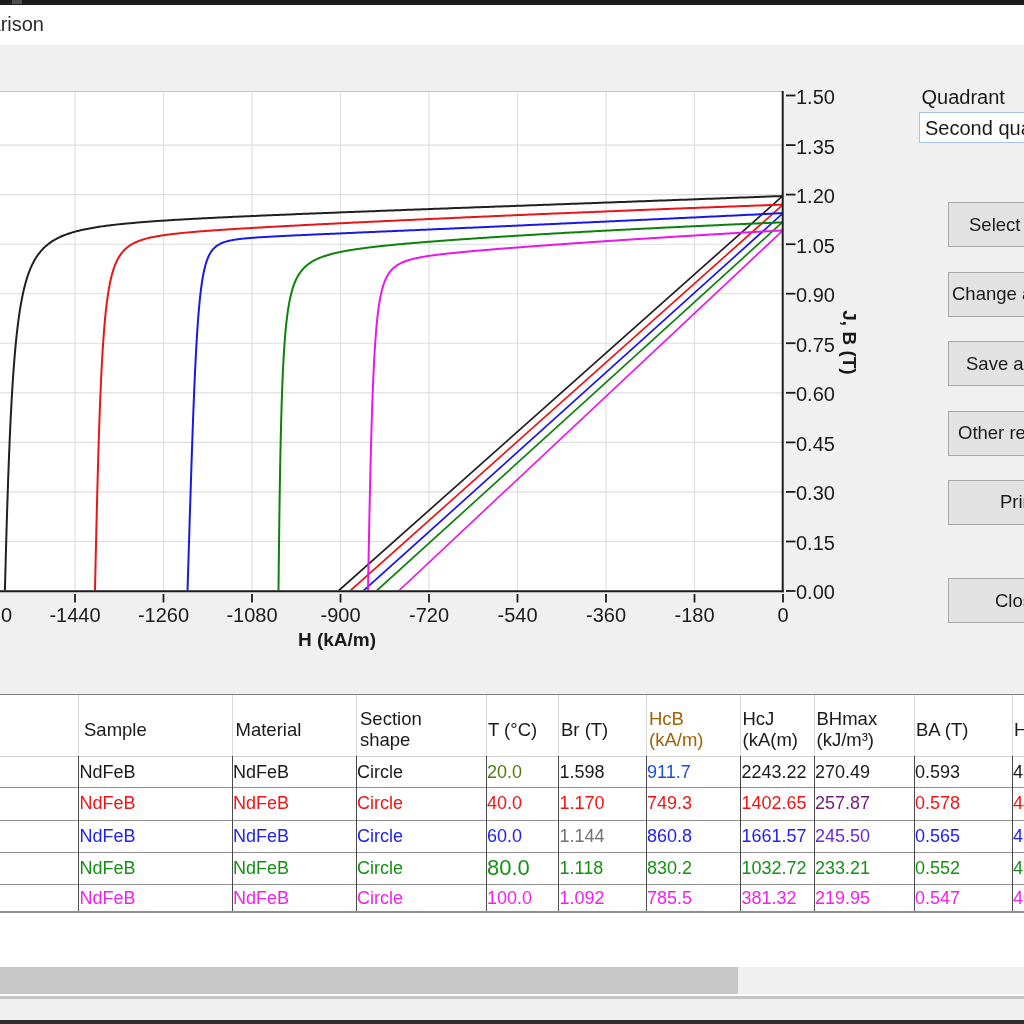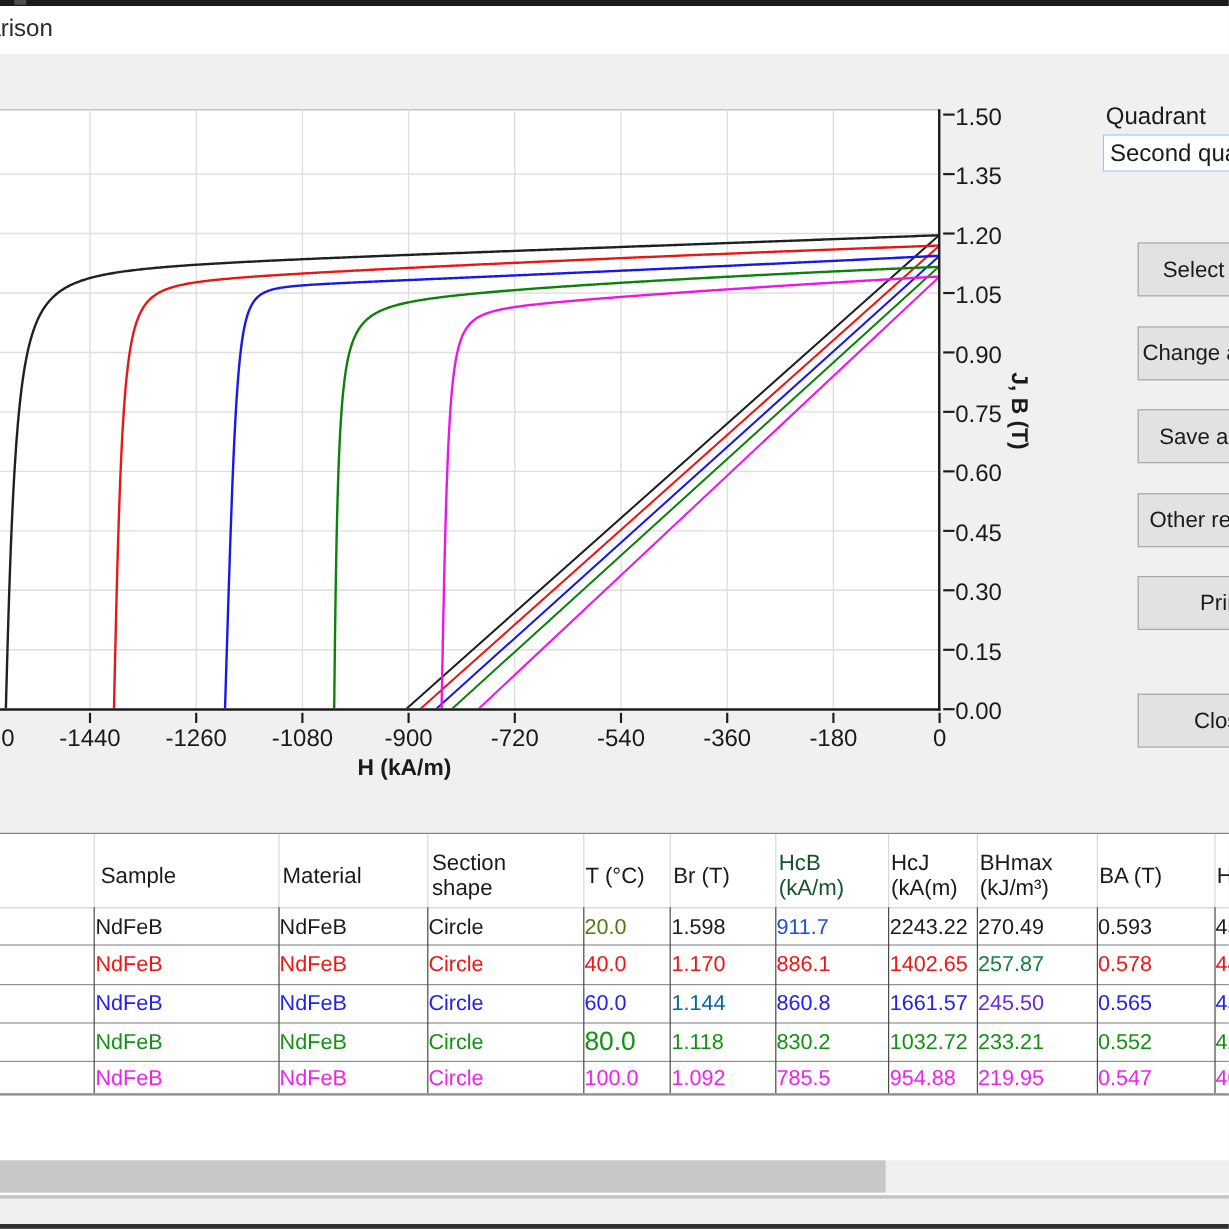--- a/index.html
+++ b/index.html
@@ -141,50 +141,50 @@
 <div style="position:absolute;left:813.5px;top:756.0px;width:1px;height:155.0px;background:#4a4a4a"></div>
 <div style="position:absolute;left:913.5px;top:695.0px;width:1px;height:61.0px;background:#d8d8d8"></div>
 <div style="position:absolute;left:913.5px;top:756.0px;width:1px;height:155.0px;background:#4a4a4a"></div>
 <div style="position:absolute;left:1011.5px;top:695.0px;width:1px;height:61.0px;background:#d8d8d8"></div>
 <div style="position:absolute;left:1011.5px;top:756.0px;width:1px;height:155.0px;background:#4a4a4a"></div>
 <div style="position:absolute;left:84px;top:718.5px;line-height:21px;font-size:18.5px;color:#1a1a1a;white-space:nowrap">Sample</div>
 <div style="position:absolute;left:235.5px;top:718.5px;line-height:21px;font-size:18.5px;color:#1a1a1a;white-space:nowrap">Material</div>
 <div style="position:absolute;left:360.0px;top:708.0px;line-height:21px;font-size:18.5px;color:#1a1a1a;white-space:nowrap">Section<br>shape</div>
 <div style="position:absolute;left:488.0px;top:718.5px;line-height:21px;font-size:18.5px;color:#1a1a1a;white-space:nowrap">T (°C)</div>
 <div style="position:absolute;left:561px;top:718.5px;line-height:21px;font-size:18.5px;color:#1a1a1a;white-space:nowrap">Br (T)</div>
-<div style="position:absolute;left:649.0px;top:708.0px;line-height:21px;font-size:18.5px;color:#14532d;white-space:nowrap">HcB<br>(kA/m)</div>
+<div style="position:absolute;left:649.0px;top:708.0px;line-height:21px;font-size:18.5px;color:#a16207;white-space:nowrap">HcB<br>(kA/m)</div>
 <div style="position:absolute;left:742.5px;top:708.0px;line-height:21px;font-size:18.5px;color:#1a1a1a;white-space:nowrap">HcJ<br>(kA(m)</div>
 <div style="position:absolute;left:816.5px;top:708.0px;line-height:21px;font-size:18.5px;color:#1a1a1a;white-space:nowrap">BHmax<br>(kJ/m³)</div>
 <div style="position:absolute;left:916.0px;top:718.5px;line-height:21px;font-size:18.5px;color:#1a1a1a;white-space:nowrap">BA (T)</div>
 <div style="position:absolute;left:1014.0px;top:718.5px;line-height:21px;font-size:18.5px;color:#1a1a1a;white-space:nowrap">H</div>
 <div style="position:absolute;left:79.5px;top:761.0px;height:22px;line-height:22px;font-size:18px;color:#1a1a1a;white-space:nowrap">NdFeB</div>
 <div style="position:absolute;left:233.0px;top:761.0px;height:22px;line-height:22px;font-size:18px;color:#1a1a1a;white-space:nowrap">NdFeB</div>
 <div style="position:absolute;left:357.0px;top:761.0px;height:22px;line-height:22px;font-size:18px;color:#1a1a1a;white-space:nowrap">Circle</div>
 <div style="position:absolute;left:487.0px;top:761.0px;height:22px;line-height:22px;font-size:18px;color:#4d7c0f;white-space:nowrap">20.0</div>
 <div style="position:absolute;left:559.5px;top:761.0px;height:22px;line-height:22px;font-size:18px;color:#1a1a1a;white-space:nowrap">1.598</div>
 <div style="position:absolute;left:647.0px;top:761.0px;height:22px;line-height:22px;font-size:18px;color:#1d4ed8;white-space:nowrap">911.7</div>
 <div style="position:absolute;left:741.5px;top:761.0px;height:22px;line-height:22px;font-size:18px;color:#1a1a1a;white-space:nowrap">2243.22</div>
 <div style="position:absolute;left:815.0px;top:761.0px;height:22px;line-height:22px;font-size:18px;color:#1a1a1a;white-space:nowrap">270.49</div>
 <div style="position:absolute;left:915.0px;top:761.0px;height:22px;line-height:22px;font-size:18px;color:#1a1a1a;white-space:nowrap">0.593</div>
 <div style="position:absolute;left:1013.0px;top:761.0px;height:22px;line-height:22px;font-size:18px;color:#1a1a1a;white-space:nowrap">45</div>
 <div style="position:absolute;left:79.5px;top:792.25px;height:22px;line-height:22px;font-size:18px;color:#f01515;white-space:nowrap">NdFeB</div>
 <div style="position:absolute;left:233.0px;top:792.25px;height:22px;line-height:22px;font-size:18px;color:#f01515;white-space:nowrap">NdFeB</div>
 <div style="position:absolute;left:357.0px;top:792.25px;height:22px;line-height:22px;font-size:18px;color:#f01515;white-space:nowrap">Circle</div>
 <div style="position:absolute;left:487.0px;top:792.25px;height:22px;line-height:22px;font-size:18px;color:#f01515;white-space:nowrap">40.0</div>
 <div style="position:absolute;left:559.5px;top:792.25px;height:22px;line-height:22px;font-size:18px;color:#f01515;white-space:nowrap">1.170</div>
-<div style="position:absolute;left:647.0px;top:792.25px;height:22px;line-height:22px;font-size:18px;color:#f01515;white-space:nowrap">886.1</div>
+<div style="position:absolute;left:647.0px;top:792.25px;height:22px;line-height:22px;font-size:18px;color:#f01515;white-space:nowrap">749.3</div>
 <div style="position:absolute;left:741.5px;top:792.25px;height:22px;line-height:22px;font-size:18px;color:#f01515;white-space:nowrap">1402.65</div>
-<div style="position:absolute;left:815.0px;top:792.25px;height:22px;line-height:22px;font-size:18px;color:#15803d;white-space:nowrap">257.87</div>
+<div style="position:absolute;left:815.0px;top:792.25px;height:22px;line-height:22px;font-size:18px;color:#701a75;white-space:nowrap">257.87</div>
 <div style="position:absolute;left:915.0px;top:792.25px;height:22px;line-height:22px;font-size:18px;color:#f01515;white-space:nowrap">0.578</div>
 <div style="position:absolute;left:1013.0px;top:792.25px;height:22px;line-height:22px;font-size:18px;color:#f01515;white-space:nowrap">44</div>
 <div style="position:absolute;left:79.5px;top:824.75px;height:22px;line-height:22px;font-size:18px;color:#2222ee;white-space:nowrap">NdFeB</div>
 <div style="position:absolute;left:233.0px;top:824.75px;height:22px;line-height:22px;font-size:18px;color:#2222ee;white-space:nowrap">NdFeB</div>
 <div style="position:absolute;left:357.0px;top:824.75px;height:22px;line-height:22px;font-size:18px;color:#2222ee;white-space:nowrap">Circle</div>
 <div style="position:absolute;left:487.0px;top:824.75px;height:22px;line-height:22px;font-size:18px;color:#2222ee;white-space:nowrap">60.0</div>
-<div style="position:absolute;left:559.5px;top:824.75px;height:22px;line-height:22px;font-size:18px;color:#0369a1;white-space:nowrap">1.144</div>
+<div style="position:absolute;left:559.5px;top:824.75px;height:22px;line-height:22px;font-size:18px;color:#737373;white-space:nowrap">1.144</div>
 <div style="position:absolute;left:647.0px;top:824.75px;height:22px;line-height:22px;font-size:18px;color:#2222ee;white-space:nowrap">860.8</div>
 <div style="position:absolute;left:741.5px;top:824.75px;height:22px;line-height:22px;font-size:18px;color:#2222ee;white-space:nowrap">1661.57</div>
 <div style="position:absolute;left:815.0px;top:824.75px;height:22px;line-height:22px;font-size:18px;color:#6d28d9;white-space:nowrap">245.50</div>
 <div style="position:absolute;left:915.0px;top:824.75px;height:22px;line-height:22px;font-size:18px;color:#2222ee;white-space:nowrap">0.565</div>
 <div style="position:absolute;left:1013.0px;top:824.75px;height:22px;line-height:22px;font-size:18px;color:#2222ee;white-space:nowrap">43</div>
 <div style="position:absolute;left:79.5px;top:857.0px;height:22px;line-height:22px;font-size:18px;color:#149114;white-space:nowrap">NdFeB</div>
 <div style="position:absolute;left:233.0px;top:857.0px;height:22px;line-height:22px;font-size:18px;color:#149114;white-space:nowrap">NdFeB</div>
 <div style="position:absolute;left:357.0px;top:857.0px;height:22px;line-height:22px;font-size:18px;color:#149114;white-space:nowrap">Circle</div>
 <div style="position:absolute;left:487.0px;top:857.0px;height:22px;line-height:22px;font-size:22px;color:#149114;white-space:nowrap">80.0</div>
 <div style="position:absolute;left:559.5px;top:857.0px;height:22px;line-height:22px;font-size:18px;color:#149114;white-space:nowrap">1.118</div>
@@ -192,21 +192,21 @@
 <div style="position:absolute;left:741.5px;top:857.0px;height:22px;line-height:22px;font-size:18px;color:#149114;white-space:nowrap">1032.72</div>
 <div style="position:absolute;left:815.0px;top:857.0px;height:22px;line-height:22px;font-size:18px;color:#149114;white-space:nowrap">233.21</div>
 <div style="position:absolute;left:915.0px;top:857.0px;height:22px;line-height:22px;font-size:18px;color:#149114;white-space:nowrap">0.552</div>
 <div style="position:absolute;left:1013.0px;top:857.0px;height:22px;line-height:22px;font-size:18px;color:#149114;white-space:nowrap">42</div>
 <div style="position:absolute;left:79.5px;top:886.5px;height:22px;line-height:22px;font-size:18px;color:#ee22ee;white-space:nowrap">NdFeB</div>
 <div style="position:absolute;left:233.0px;top:886.5px;height:22px;line-height:22px;font-size:18px;color:#ee22ee;white-space:nowrap">NdFeB</div>
 <div style="position:absolute;left:357.0px;top:886.5px;height:22px;line-height:22px;font-size:18px;color:#ee22ee;white-space:nowrap">Circle</div>
 <div style="position:absolute;left:487.0px;top:886.5px;height:22px;line-height:22px;font-size:18px;color:#ee22ee;white-space:nowrap">100.0</div>
 <div style="position:absolute;left:559.5px;top:886.5px;height:22px;line-height:22px;font-size:18px;color:#ee22ee;white-space:nowrap">1.092</div>
 <div style="position:absolute;left:647.0px;top:886.5px;height:22px;line-height:22px;font-size:18px;color:#ee22ee;white-space:nowrap">785.5</div>
-<div style="position:absolute;left:741.5px;top:886.5px;height:22px;line-height:22px;font-size:18px;color:#ee22ee;white-space:nowrap">954.88</div>
+<div style="position:absolute;left:741.5px;top:886.5px;height:22px;line-height:22px;font-size:18px;color:#ee22ee;white-space:nowrap">381.32</div>
 <div style="position:absolute;left:815.0px;top:886.5px;height:22px;line-height:22px;font-size:18px;color:#ee22ee;white-space:nowrap">219.95</div>
 <div style="position:absolute;left:915.0px;top:886.5px;height:22px;line-height:22px;font-size:18px;color:#ee22ee;white-space:nowrap">0.547</div>
 <div style="position:absolute;left:1013.0px;top:886.5px;height:22px;line-height:22px;font-size:18px;color:#ee22ee;white-space:nowrap">40</div>
 <div style="position:absolute;left:0;top:966.5px;width:1024px;height:27px;background:#f0f0f0"></div>
 <div style="position:absolute;left:0;top:966.5px;width:738px;height:27px;background:#c7c7c7"></div>
 <div style="position:absolute;left:0;top:994px;width:1024px;height:2px;background:#ffffff"></div>
 <div style="position:absolute;left:0;top:996px;width:1024px;height:2.5px;background:#c4c4c4"></div>
 <div style="position:absolute;left:0;top:998.5px;width:1024px;height:21.5px;background:#f0f0f0"></div>
 <div style="position:absolute;left:0;top:1020px;width:1024px;height:4px;background:#303030"></div>
 

